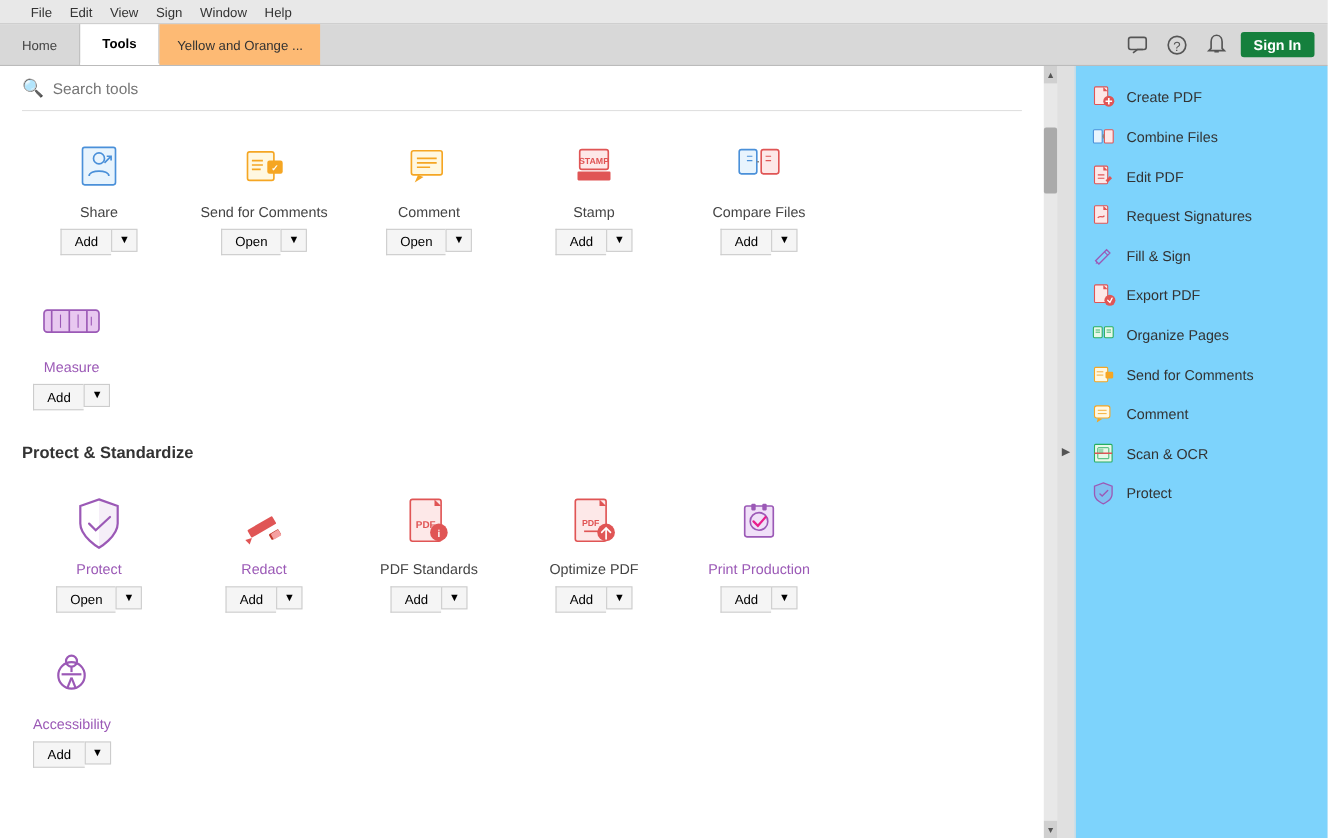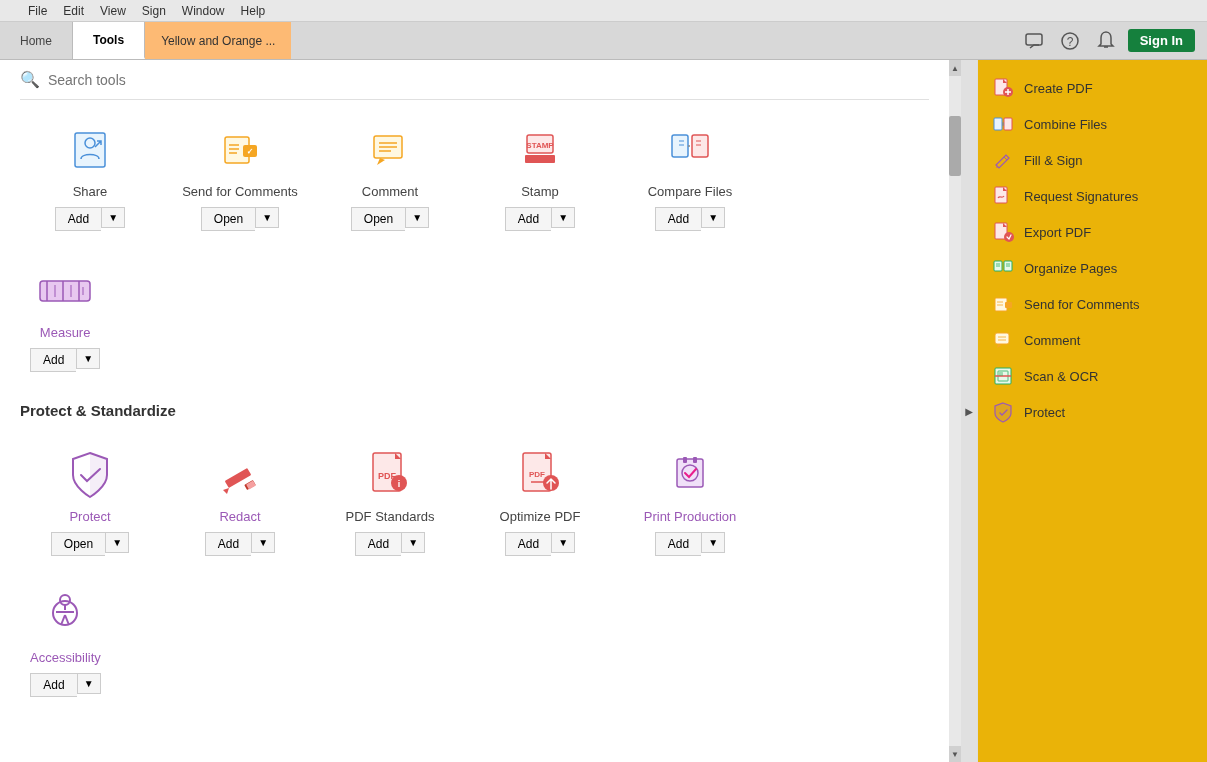--- a/index.html
+++ b/index.html
@@ -41,21 +41,21 @@
 
     
     .btn-group { display: flex; align-items: flex-start; }
     .btn-main { background: #f5f5f5; border: 1px solid #ccc; padding: 4px 12px; font-size: 12px; cursor: pointer; border-right: none; }
     .btn-dropdown { background: #f5f5f5; border: 1px solid #ccc; padding: 4px 6px; font-size: 10px; cursor: pointer; }
 
     
     .collapse-btn { width: 16px; background: #e0e0e0; display: flex; align-items: center; justify-content: center; cursor: pointer; font-size: 10px; color: #555; }
 
     
-    .right-panel { width: 230px; background: #eab308; border-left: 1px solid #ddd; overflow-y: auto; padding: 10px 0; }
+    .right-panel { width: 230px; background: #7dd3fc; border-left: 1px solid #ddd; overflow-y: auto; padding: 10px 0; }
     .right-panel-item { display: flex; align-items: center; padding: 7px 14px; gap: 10px; cursor: pointer; font-size: 13px; color: #333; }
     .right-icon { width: 22px; height: 22px; display: flex; align-items: center; justify-content: center; flex-shrink: 0; }
 
     
     svg { overflow: visible; }
   </style>
 </head>
 <body>
 
 <div class="menu-bar">
@@ -351,41 +351,53 @@
       <div class="right-icon">
         <svg width="22" height="22" viewBox="0 0 22 22">
           <rect x="2" y="5" width="8" height="12" rx="1" fill="#e8f4fd" stroke="#4a90d9" stroke-width="1"></rect>
           <rect x="12" y="5" width="8" height="12" rx="1" fill="#fde8e8" stroke="#e05555" stroke-width="1"></rect>
           <path d="M10 11 L12 11 M11 9 L11 13" fill="none" stroke="#888" stroke-width="1.2"></path>
         </svg>
       </div>
       <span>Combine Files</span>
     </div>
 
+    <div class="right-panel-item">
+      <div class="right-icon">
+        <svg width="22" height="22" viewBox="0 0 22 22">
+          <rect x="3" y="2" width="12" height="16" rx="1" fill="#fde8e8" stroke="#e05555" stroke-width="1"></rect>
+          <path d="M11 2 L15 6 L11 6 Z" fill="#e05555"></path>
+          <line x1="6" y1="10" x2="12" y2="10" stroke="#e05555" stroke-width="1"></line>
+          <line x1="6" y1="13" x2="12" y2="13" stroke="#e05555" stroke-width="1"></line>
+          <path d="M13 15 L17 11 L19 13 L15 17 Z" fill="#e05555"></path>
+        </svg>
+      </div>
+      <span>Edit PDF</span>
+    </div>
+
+    <div class="right-panel-item">
+      <div class="right-icon">
+        <svg width="22" height="22" viewBox="0 0 22 22">
+          <rect x="3" y="2" width="12" height="16" rx="1" fill="#fde8e8" stroke="#e05555" stroke-width="1"></rect>
+          <path d="M11 2 L15 6 L11 6 Z" fill="#e05555"></path>
+          <path d="M6 13 C8 10 10 14 12 11" fill="none" stroke="#e05555" stroke-width="1.2"></path>
+        </svg>
+      </div>
+      <span>Request Signatures</span>
+    </div>
 
     <div class="right-panel-item">
       <div class="right-icon">
         <svg width="22" height="22" viewBox="0 0 22 22">
           <path d="M4 16 L14 6 L17 9 L7 19 Z" fill="none" stroke="#9b59b6" stroke-width="1.2"></path>
           <path d="M12 8 L15 11" fill="none" stroke="#9b59b6" stroke-width="1"></path>
           <path d="M5 17 L4 19 L6 18 Z" fill="#9b59b6"></path>
         </svg>
       </div>
       <span>Fill &amp; Sign</span>
-    </div>
-
-    <div class="right-panel-item">
-      <div class="right-icon">
-        <svg width="22" height="22" viewBox="0 0 22 22">
-          <rect x="3" y="2" width="12" height="16" rx="1" fill="#fde8e8" stroke="#e05555" stroke-width="1"></rect>
-          <path d="M11 2 L15 6 L11 6 Z" fill="#e05555"></path>
-          <path d="M6 13 C8 10 10 14 12 11" fill="none" stroke="#e05555" stroke-width="1.2"></path>
-        </svg>
-      </div>
-      <span>Request Signatures</span>
     </div>
 
     <div class="right-panel-item">
       <div class="right-icon">
         <svg width="22" height="22" viewBox="0 0 22 22">
           <rect x="3" y="2" width="12" height="16" rx="1" fill="#fde8e8" stroke="#e05555" stroke-width="1"></rect>
           <path d="M11 2 L15 6 L11 6 Z" fill="#e05555"></path>
           <circle cx="17" cy="16" r="5" fill="#e05555"></circle>
           <path d="M15 16 L17 18 L19 14" fill="none" stroke="white" stroke-width="1.2" stroke-linecap="round"></path>
         </svg>

